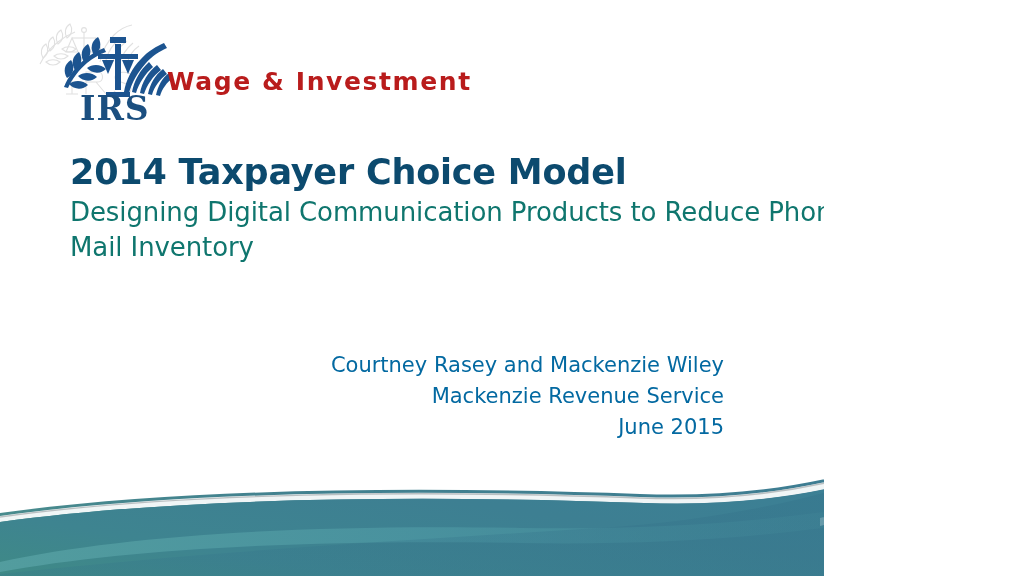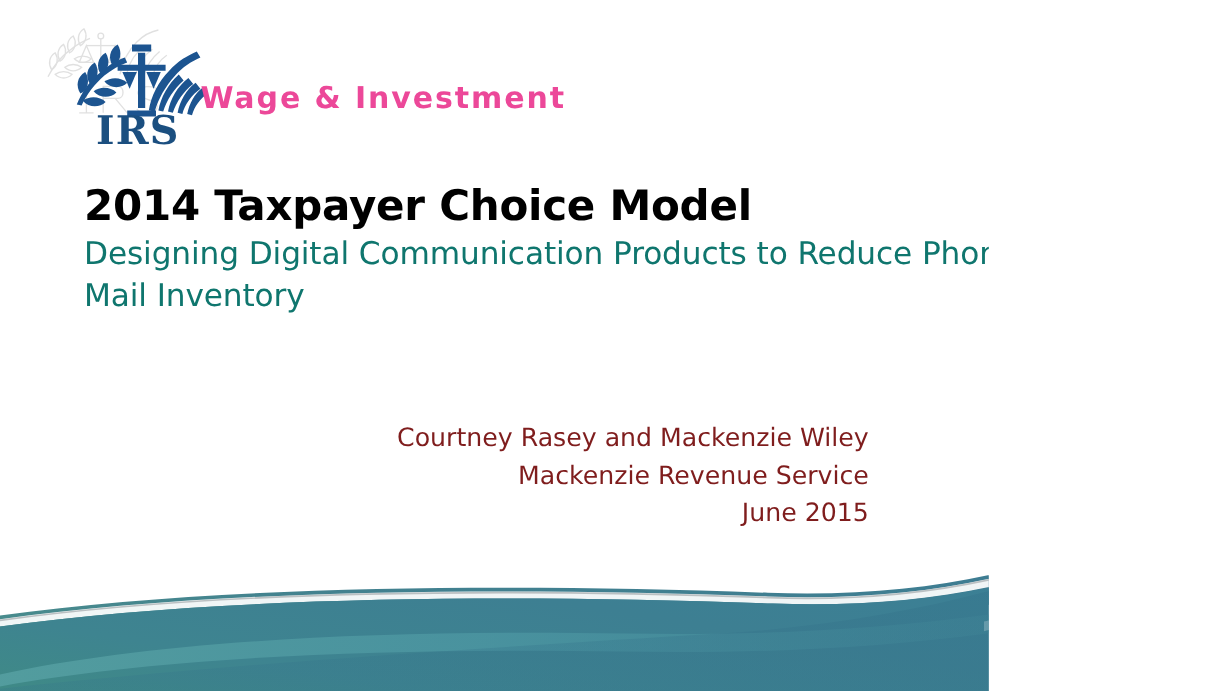--- a/index.html
+++ b/index.html
@@ -42,36 +42,36 @@
     height: 92px;
   }
   #wi-text {
     position: absolute;
     left: 139px;
     top: 55px;
     font-family: "DejaVu Sans", sans-serif;
     font-size: 25px;
     font-weight: bold;
     letter-spacing: 1.6px;
-    color: #ec4899;
+    color: #b91c1c;
     white-space: nowrap;
   }
 
   
   #title-block {
     position: absolute;
     left: 70px;
     top: 152px;
     width: 870px;
   }
   #slide-title {
     font-family: "DejaVu Sans", sans-serif;
     font-size: 35px;
     font-weight: bold;
-    color: #000000;
+    color: #0c4a6e;
     line-height: 1.16;
     letter-spacing: -0.2px;
     margin: 0 0 2px 0;
   }
   #slide-subtitle {
     font-family: "DejaVu Sans", sans-serif;
     font-size: 26px;
     font-weight: normal;
     color: #0f766e;
     line-height: 1.38;
@@ -81,21 +81,21 @@
   }
 
   
   #author-block {
     position: absolute;
     right: 100px;
     top: 350px;
     text-align: right;
     font-family: "DejaVu Sans", sans-serif;
     font-size: 21px;
-    color: #7f1d1d;
+    color: #0369a1;
     line-height: 1.48;
   }
   #author-block div {
     white-space: nowrap;
   }
 
   
   #wave-graphic {
     position: absolute;
     left: 0;

